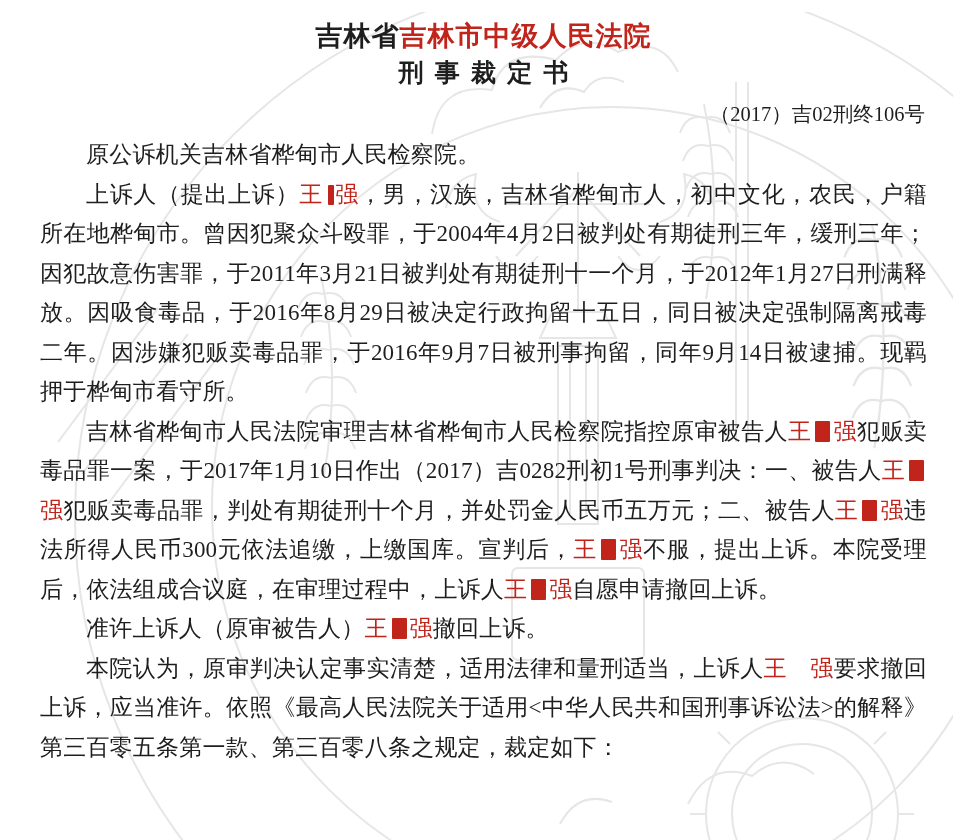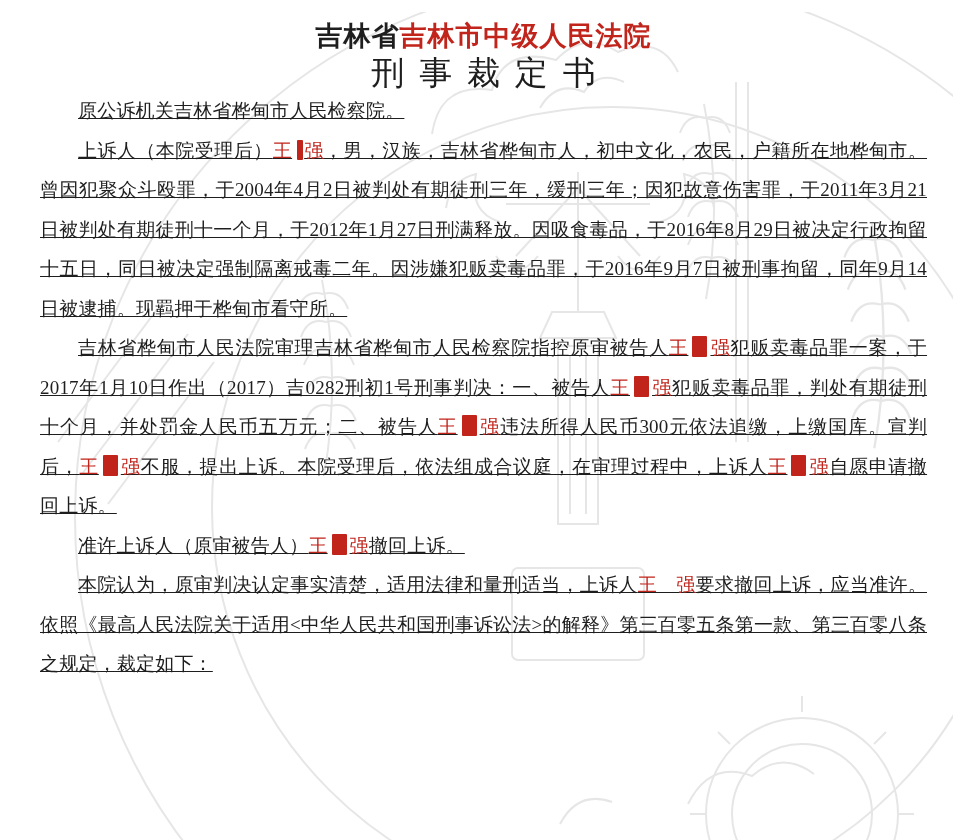--- a/index.html
+++ b/index.html
@@ -38,41 +38,40 @@
     margin:2px 0 0 0;
     font-size:27px;
     line-height:36px;
     font-weight:bold;
     text-align:center;
     letter-spacing:1px;
   }
   h1.court-title .red-part{color:var(--accent_red);}
   h2.doc-type{
     margin:1px 0 0 0;
-    font-size:33px;
+    font-size:25px;
     line-height:36px;
-    font-weight:normal;
+    font-weight:bold;
     text-align:center;
     letter-spacing:0.45em;
     padding-left:0.45em;
   }
   .case-no{
     margin:8px 2px 6px 0;
     font-size:20.5px;
     line-height:30px;
     text-align:right;
   }
   .body-paras p{
     margin:0;
-    font-size:19px;
+    font-size:23px;
     line-height:39.5px;
     text-indent:2em;
     text-align:justify;
     letter-spacing:0.2px;
-    text-decoration:underline;
   }
   .red-text{color:var(--accent_red);}
   .black-text{color:var(--text_black);}
   .redact-block{
     display:inline-block;
     width:15px;height:21px;
     background:var(--accent_red);
     vertical-align:-3px;
     margin:0 3px 0 4px;
     border-radius:1px;
@@ -140,23 +139,24 @@
       <path d="M560 812 q18 -34 52 -22"></path>
     </g>
   </svg>
 
   <div class="content">
 
     <h1 class="court-title"><span>吉林省</span><span class="red-part">吉林市中级人民法院</span></h1>
 
     <h2 class="doc-type">刑事裁定书</h2>
 
+    <div class="case-no">（2017）吉02刑终106号</div>
 
     <div class="body-paras">
         <p><span class="black-text">原公诉机关吉林省桦甸市人民检察院。</span></p>
-        <p><span class="black-text">上诉人（本院受理后）</span><span class="red-text">王</span><span class="redact-block narrow"></span><span class="red-text">强</span><span class="black-text">，男，汉族，吉林省桦甸市人，初中文化，农民，户籍所在地桦甸市。曾因犯聚众斗殴罪，于2004年4月2日被判处有期徒刑三年，缓刑三年；因犯故意伤害罪，于2011年3月21日被判处有期徒刑十一个月，于2012年1月27日刑满释放。因吸食毒品，于2016年8月29日被决定行政拘留十五日，同日被决定强制隔离戒毒二年。因涉嫌犯贩卖毒品罪，于2016年9月7日被刑事拘留，同年9月14日被逮捕。现羁押于桦甸市看守所。</span></p>
+        <p><span class="black-text">上诉人（提出上诉）</span><span class="red-text">王</span><span class="redact-block narrow"></span><span class="red-text">强</span><span class="black-text">，男，汉族，吉林省桦甸市人，初中文化，农民，户籍所在地桦甸市。曾因犯聚众斗殴罪，于2004年4月2日被判处有期徒刑三年，缓刑三年；因犯故意伤害罪，于2011年3月21日被判处有期徒刑十一个月，于2012年1月27日刑满释放。因吸食毒品，于2016年8月29日被决定行政拘留十五日，同日被决定强制隔离戒毒二年。因涉嫌犯贩卖毒品罪，于2016年9月7日被刑事拘留，同年9月14日被逮捕。现羁押于桦甸市看守所。</span></p>
         <p><span class="black-text">吉林省桦甸市人民法院审理吉林省桦甸市人民检察院指控原审被告人</span><span class="red-text">王</span><span class="redact-block"></span><span class="red-text">强</span><span class="black-text">犯贩卖毒品罪一案，于2017年1月10日作出（2017）吉0282刑初1号刑事判决：一、被告人</span><span class="red-text">王</span><span class="redact-block"></span><span class="red-text">强</span><span class="black-text">犯贩卖毒品罪，判处有期徒刑十个月，并处罚金人民币五万元；二、被告人</span><span class="red-text">王</span><span class="redact-block"></span><span class="red-text">强</span><span class="black-text">违法所得人民币300元依法追缴，上缴国库。宣判后，</span><span class="red-text">王</span><span class="redact-block"></span><span class="red-text">强</span><span class="black-text">不服，提出上诉。本院受理后，依法组成合议庭，在审理过程中，上诉人</span><span class="red-text">王</span><span class="redact-block"></span><span class="red-text">强</span><span class="black-text">自愿申请撤回上诉。</span></p>
         <p><span class="black-text">准许上诉人（原审被告人）</span><span class="red-text">王</span><span class="redact-block"></span><span class="red-text">强</span><span class="black-text">撤回上诉。</span></p>
         <p><span class="black-text">本院认为，原审判决认定事实清楚，适用法律和量刑适当，上诉人</span><span class="red-text">王　强</span><span class="black-text">要求撤回上诉，应当准许。依照《最高人民法院关于适用&lt;中华人民共和国刑事诉讼法&gt;的解释》第三百零五条第一款、第三百零八条之规定，裁定如下：</span></p>
       </div>
 
   </div>
 </div>
 
 </body></html>

